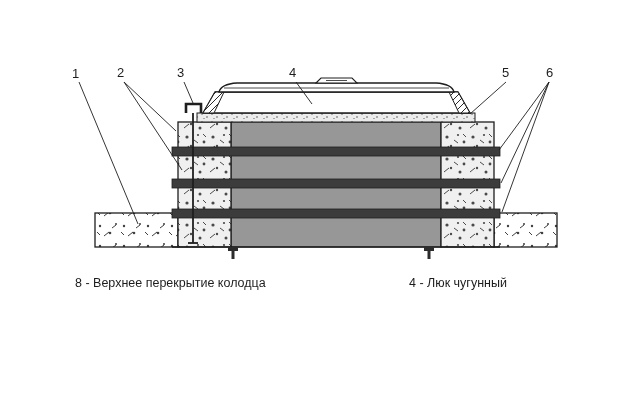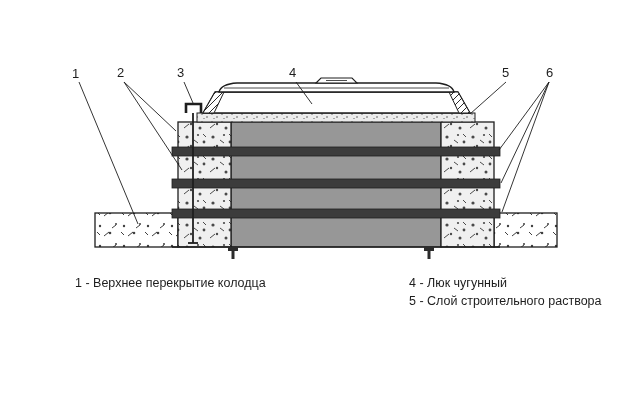--- a/index.html
+++ b/index.html
@@ -130,21 +130,20 @@
       <text x="117" y="77">2</text>
       <text x="177" y="77">3</text>
       <text x="289" y="77">4</text>
       <text x="502" y="77">5</text>
       <text x="546" y="77">6</text>
     </g>
   </svg>
 
   <div class="legend">
     <div class="legend-col left">
-      <div class="legend-item">1 - Верхнее перекрытие колодца</div>
+      <div class="legend-item">8 - Верхнее перекрытие колодца</div>
     </div>
     <div class="legend-col right">
       <div class="legend-item">4 - Люк чугунный</div>
-      <div class="legend-item">5 - Слой строительного раствора</div>
     </div>
   </div>
 
 </div>
 
 </body></html>

